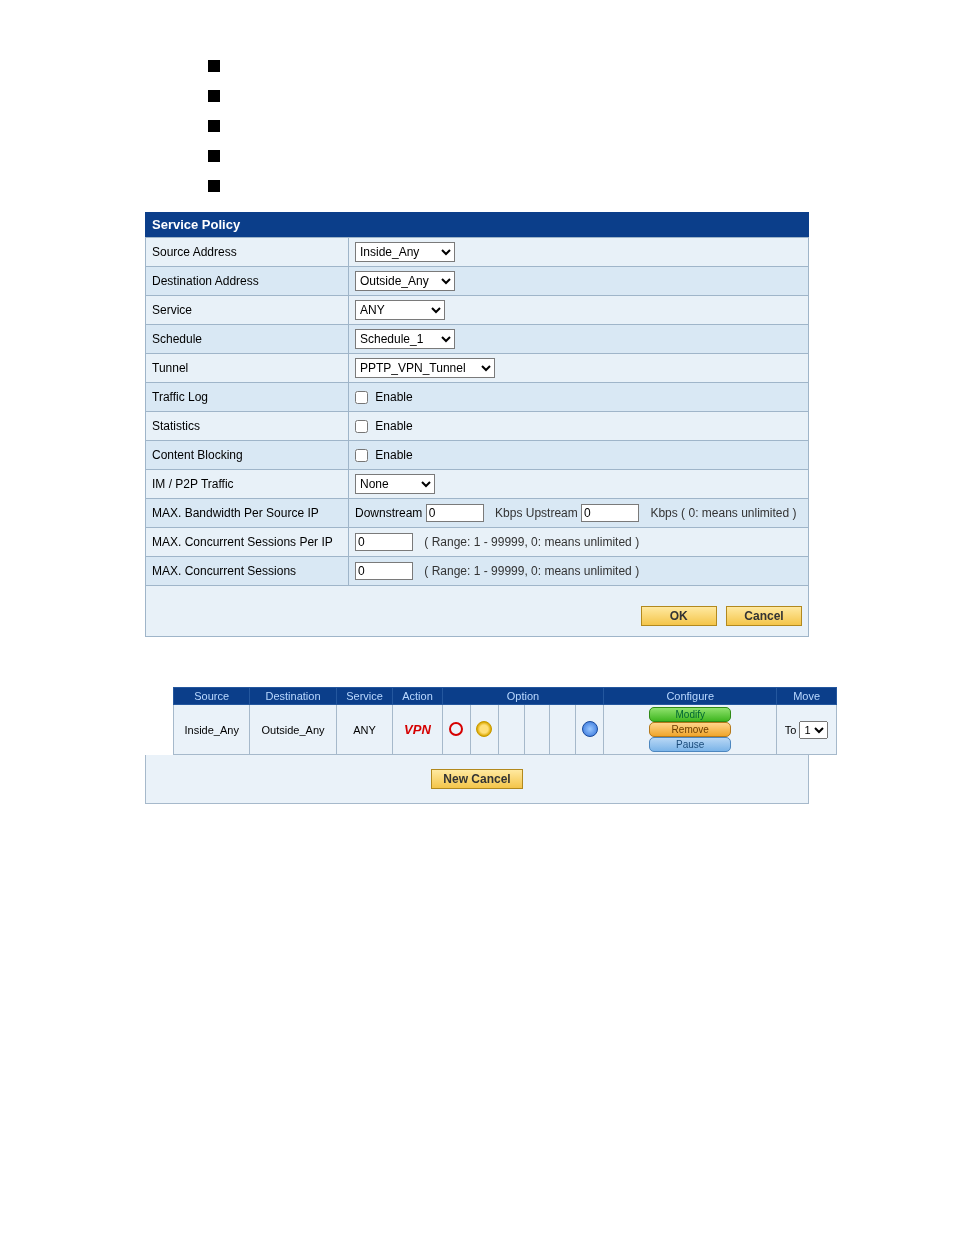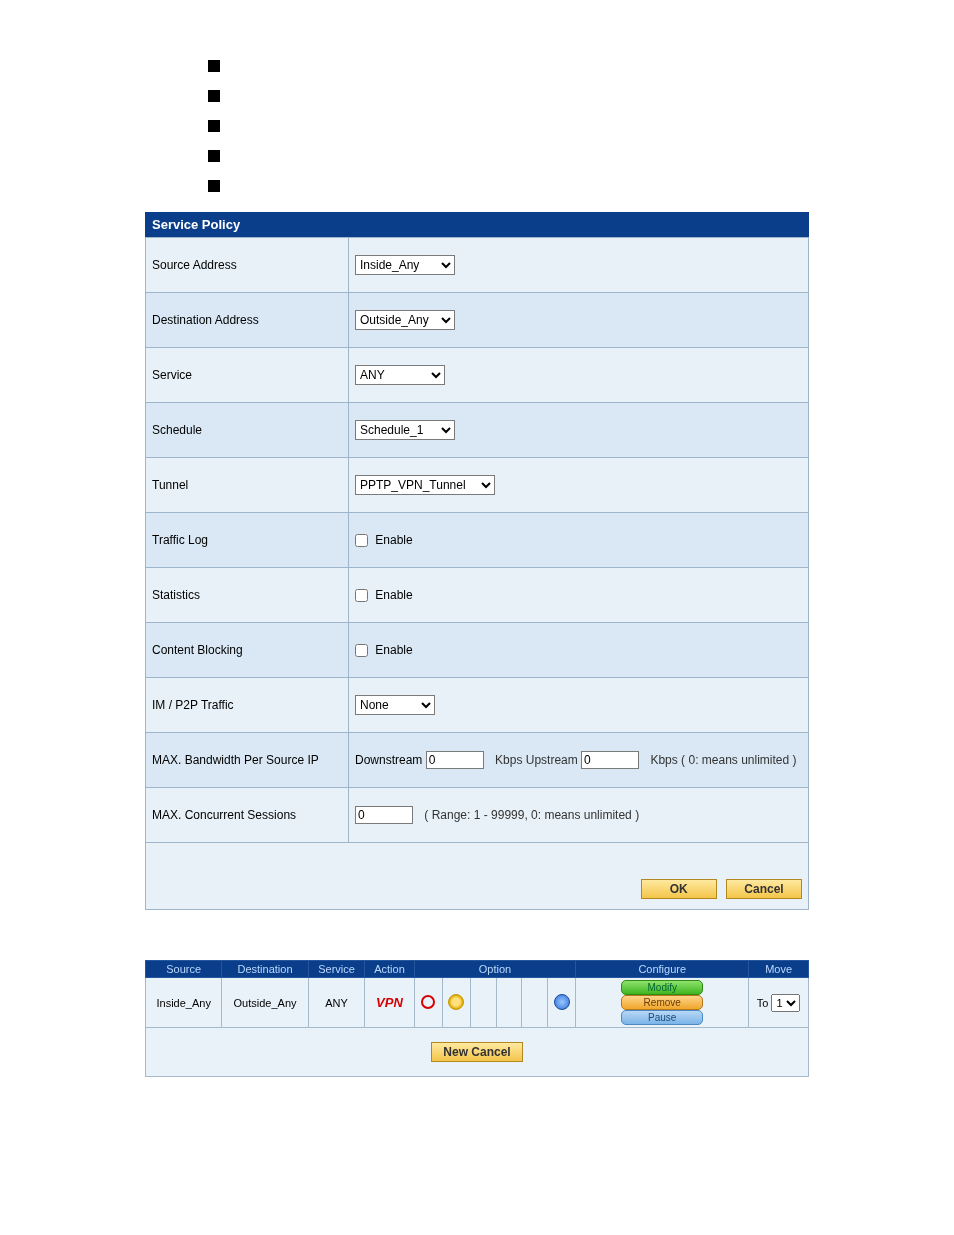--- a/index.html
+++ b/index.html
@@ -31,21 +31,21 @@
     padding: 4px 6px;
     font-size: 13px;
     border: 1px solid #0b3e8a;
   }
   table.form {
     border-collapse: collapse;
     width: 100%;
   }
   table.form td {
     border: 1px solid #9fb5c9;
-    padding: 16px 6px;
+    padding: 3px 6px;
     background: #e8f1f8;
     vertical-align: middle;
     height: 22px;
   }
   table.form tr:nth-child(even) td {
     background: #d9e8f4;
   }
   table.form td.label {
     width: 190px;
     background: #e8f1f8;
@@ -91,30 +91,31 @@
     text-align: center;
     font-weight: bold;
     font-size: 12px;
     padding: 2px 10px;
     border-radius: 0;
     border: 1px solid #b2891e;
     background: linear-gradient(#ffe9a0, #f4c54a);
     color: #333;
     cursor: pointer;
   }
-  .pillbtn + .pillbtn { margin-left: 6px; margin-top: 16px; }
+  .pillbtn + .pillbtn { margin-left: 6px; }
 
   .listarea {
     margin: 50px auto 0 auto;
     width: 664px;
   }
   table.list {
     width: 100%;
     border-collapse: collapse;
     font-size: 11px;
+    margin-left: 28px;
   }
   table.list th {
     background: #0b3e8a;
     color: #b9d8ff;
     font-weight: normal;
     font-size: 11px;
     padding: 2px 4px;
     border: 1px solid #24579e;
     text-align: center;
   }
@@ -266,20 +267,27 @@
       </td>
     </tr>
     <tr>
       <td class="label">MAX. Bandwidth Per Source IP</td>
       <td>
         <span>Downstream</span>
         <input class="txt" style="width: 52px;" value="0">
         <span class="hint">Kbps Upstream</span>
         <input class="txt" style="width: 52px;" value="0">
         <span class="hint">Kbps ( 0: means unlimited )</span>
+      </td>
+    </tr>
+    <tr>
+      <td class="label">MAX. Concurrent Sessions Per IP</td>
+      <td>
+        <input class="txt" style="width: 52px;" value="0">
+        <span class="hint">( Range: 1 - 99999, 0: means unlimited )</span>
       </td>
     </tr>
     <tr>
       <td class="label">MAX. Concurrent Sessions</td>
       <td>
         <input class="txt" style="width: 52px;" value="0">
         <span class="hint">( Range: 1 - 99999, 0: means unlimited )</span>
       </td>
     </tr>
   </tbody>

